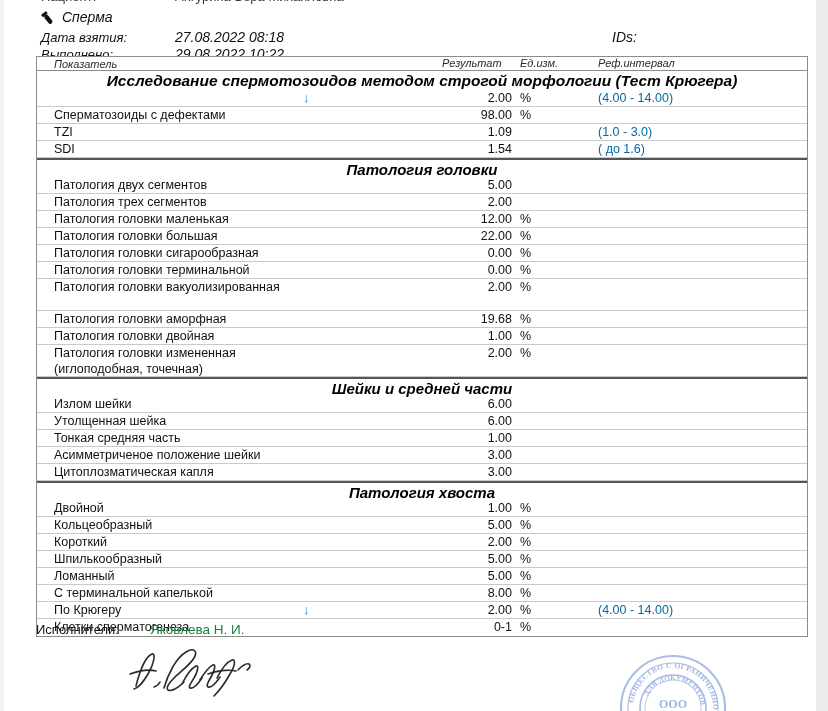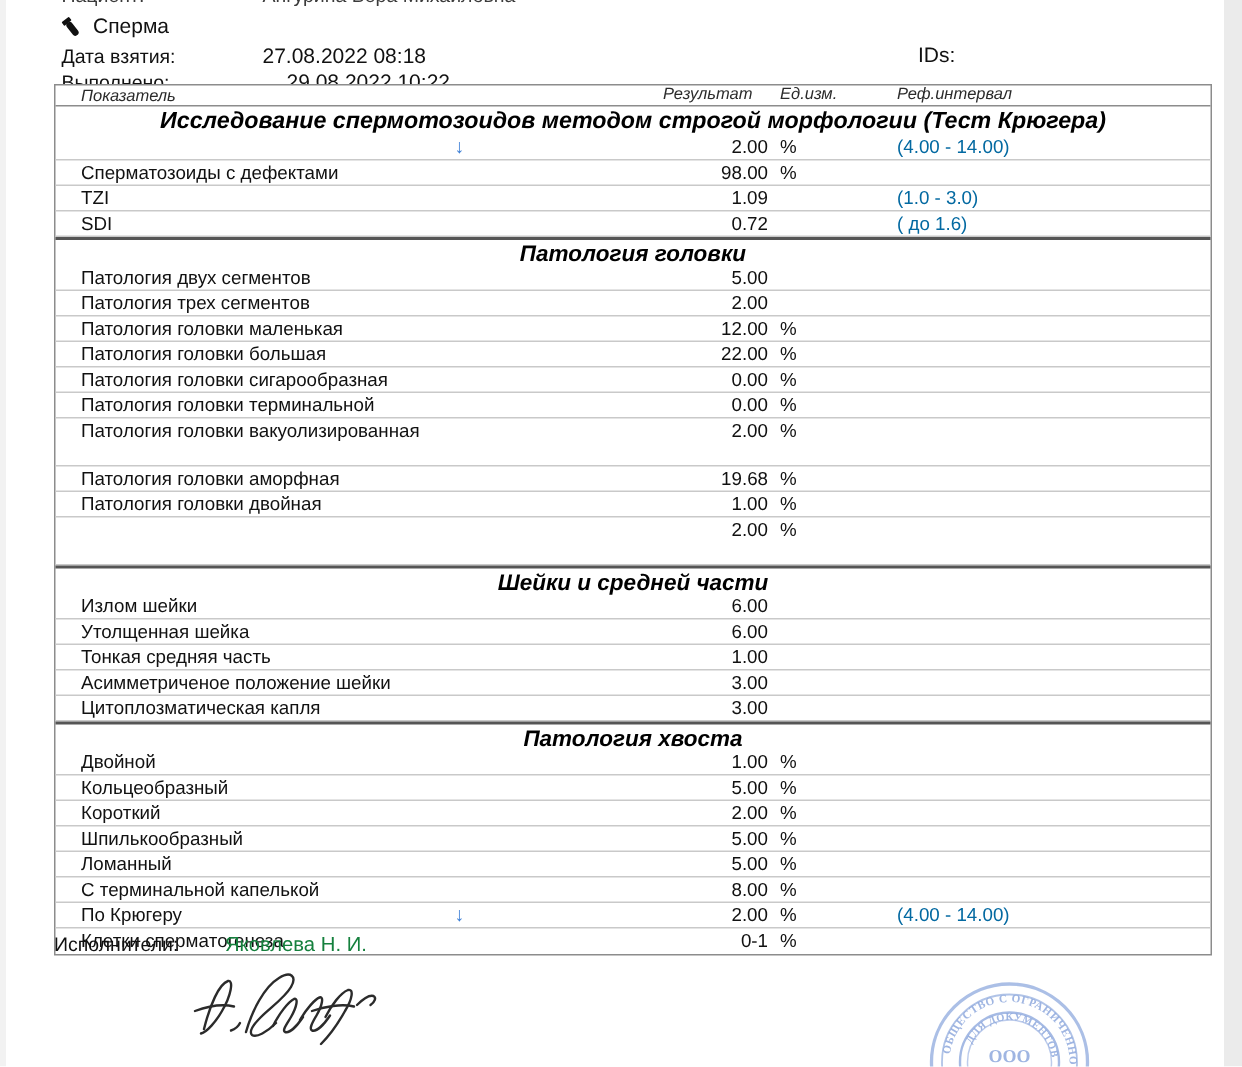--- a/index.html
+++ b/index.html
@@ -27,31 +27,31 @@
     overflow:hidden;
   }
   .clipped-row .cl-label{
     position:absolute;left:41px;top:-11px;font-size:13px;color:#3b3b3b;
   }
   .clipped-row .cl-value{
     position:absolute;left:175px;top:-11px;font-size:13px;color:#3b3b3b;
   }
 
   
-  .doc-header{position:absolute;left:0;top:8px;width:828px;height:48px;}
+  .doc-header{position:absolute;left:0;top:8px;width:828px;height:48px;font-style:italic;}
   .vial-icon{position:absolute;left:39px;top:2px;width:18px;height:18px;}
   .specimen-name{
     position:absolute;left:62px;top:1px;font-size:14px;color:#111;
   }
   .meta-label{position:absolute;font-size:13px;color:#111;}
   .meta-value{position:absolute;font-size:14px;color:#111;}
   .meta-l1{left:41px;top:22px;}
   .meta-v1{left:175px;top:21px;}
   .meta-l2{left:41px;top:39px;}
-  .meta-v2{left:175px;top:38px;margin-left:16px;}
+  .meta-v2{left:175px;top:38px;}
 
   .ids-block{position:absolute;left:612px;top:20px;}
   .ids-label{font-size:14px;color:#111;}
 
   
   .lab-table{
     position:absolute;left:36px;top:56px;width:772px;
     border:1px solid #8c8c8c;border-top:1px solid #8c8c8c;
     box-sizing:border-box;background:#fff;
   }
@@ -151,21 +151,21 @@
       <span class="c-res">98.00</span>
       <span class="c-unit">%</span>
     </div>
     <div class="lt-row">
       <span class="c-name">TZI</span>
       <span class="c-res">1.09</span>
       <span class="c-ref">(1.0 - 3.0)</span>
     </div>
     <div class="lt-row">
       <span class="c-name">SDI</span>
-      <span class="c-res">0.72</span>
+      <span class="c-res">1.54</span>
       <span class="c-ref">( до 1.6)</span>
     </div>
     <div class="lt-row lt-section">
       <span>Патология головки</span>
     </div>
     <div class="lt-row">
       <span class="c-name">Патология двух сегментов</span>
       <span class="c-res">5.00</span>
     </div>
     <div class="lt-row">
@@ -201,20 +201,21 @@
       <span class="c-name">Патология головки аморфная</span>
       <span class="c-res">19.68</span>
       <span class="c-unit">%</span>
     </div>
     <div class="lt-row">
       <span class="c-name">Патология головки двойная</span>
       <span class="c-res">1.00</span>
       <span class="c-unit">%</span>
     </div>
     <div class="lt-row two-line">
+      <span class="c-name" style="width: 250px;">Патология головки измененная (иглоподобная, точечная)</span>
       <span class="c-res">2.00</span>
       <span class="c-unit">%</span>
     </div>
     <div class="lt-row lt-section">
       <span>Шейки и средней части</span>
     </div>
     <div class="lt-row">
       <span class="c-name">Излом шейки</span>
       <span class="c-res">6.00</span>
     </div>

